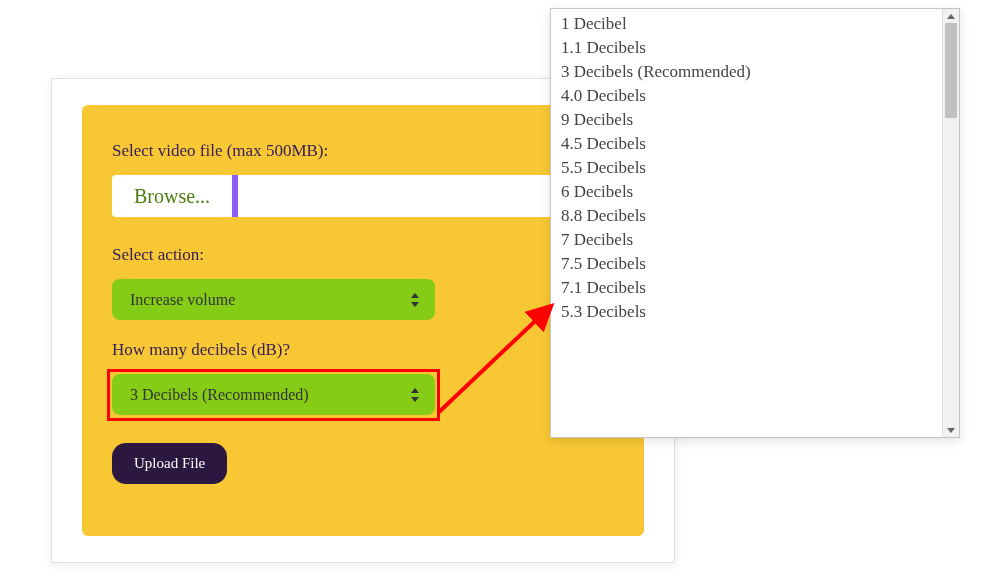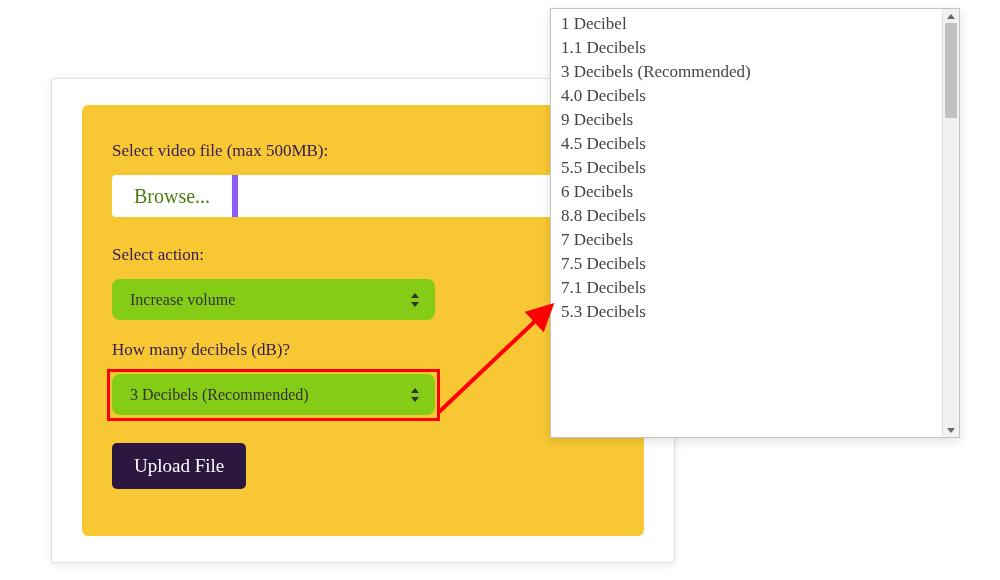--- a/index.html
+++ b/index.html
@@ -125,24 +125,24 @@
       left: -5px;
       width: 333px;
       height: 52px;
       border: 3px solid #ff0000;
       pointer-events: none;
     }
     .upload-btn {
       background: #2b1740;
       color: #fff;
       border: none;
-      border-radius: 5px;
+      border-radius: 14px;
       padding: 12px 22px;
       font-family: inherit;
-      font-size: 19px;
+      font-size: 15px;
       cursor: pointer;
     }
     .dropdown-popup {
       position: absolute;
       left: 550px;
       top: 8px;
       width: 410px;
       height: 430px;
       background: #fff;
       border: 1px solid #c4c4c4;

